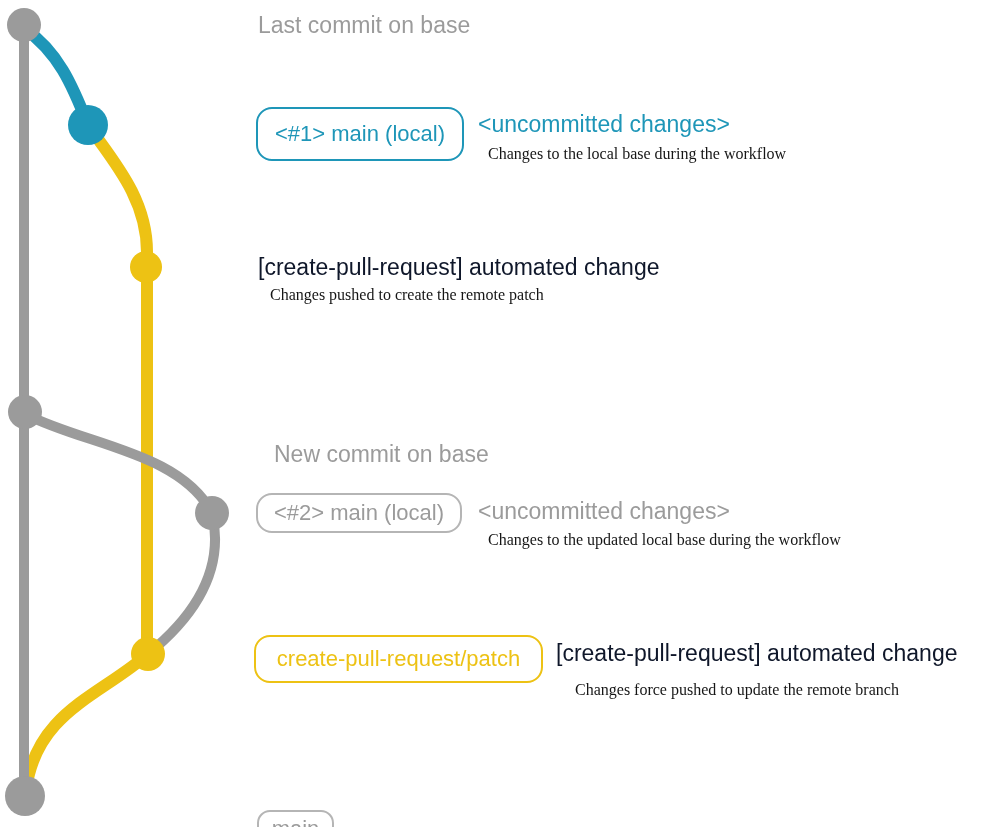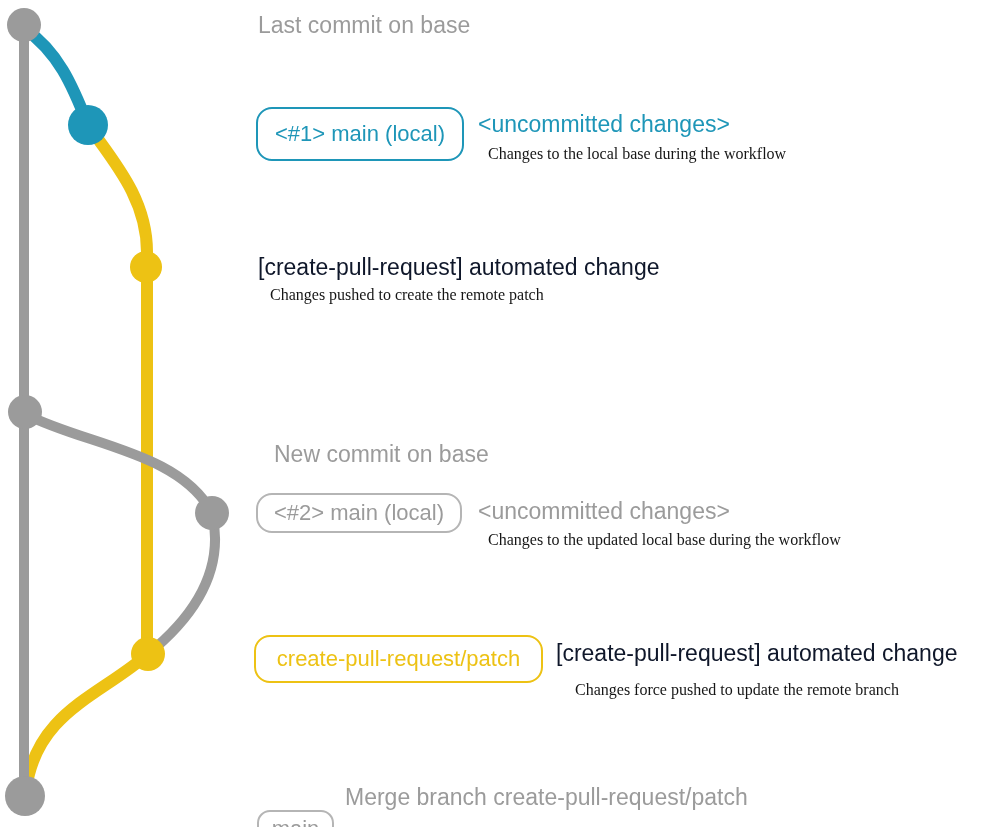--- a/index.html
+++ b/index.html
@@ -72,15 +72,14 @@
 
   <div class="badge badge-gray b2">&lt;#2&gt; main (local)</div>
   <div class="lbl gray-text" style="left:478px; top:499px;">&lt;uncommitted changes&gt;</div>
   <div class="desc" style="left:488px; top:531px;text-align:right;">Changes to the updated local base during the workflow</div>
 
   <div class="badge badge-yellow b3">create-pull-request/patch</div>
   <div class="lbl yellow-text" style="left:556px; top:641px;">[create-pull-request] automated change</div>
   <div class="desc" style="left:575px; top:673px;margin-top:8px;">Changes force pushed to update the remote branch</div>
 
   <div class="badge badge-gray b4">main</div>
-  <div class="lbl gray-text" style="left:345px; top:785px;">Merge branch create-pull-request/patch</div>
 
 </div>
 
 </body></html>

